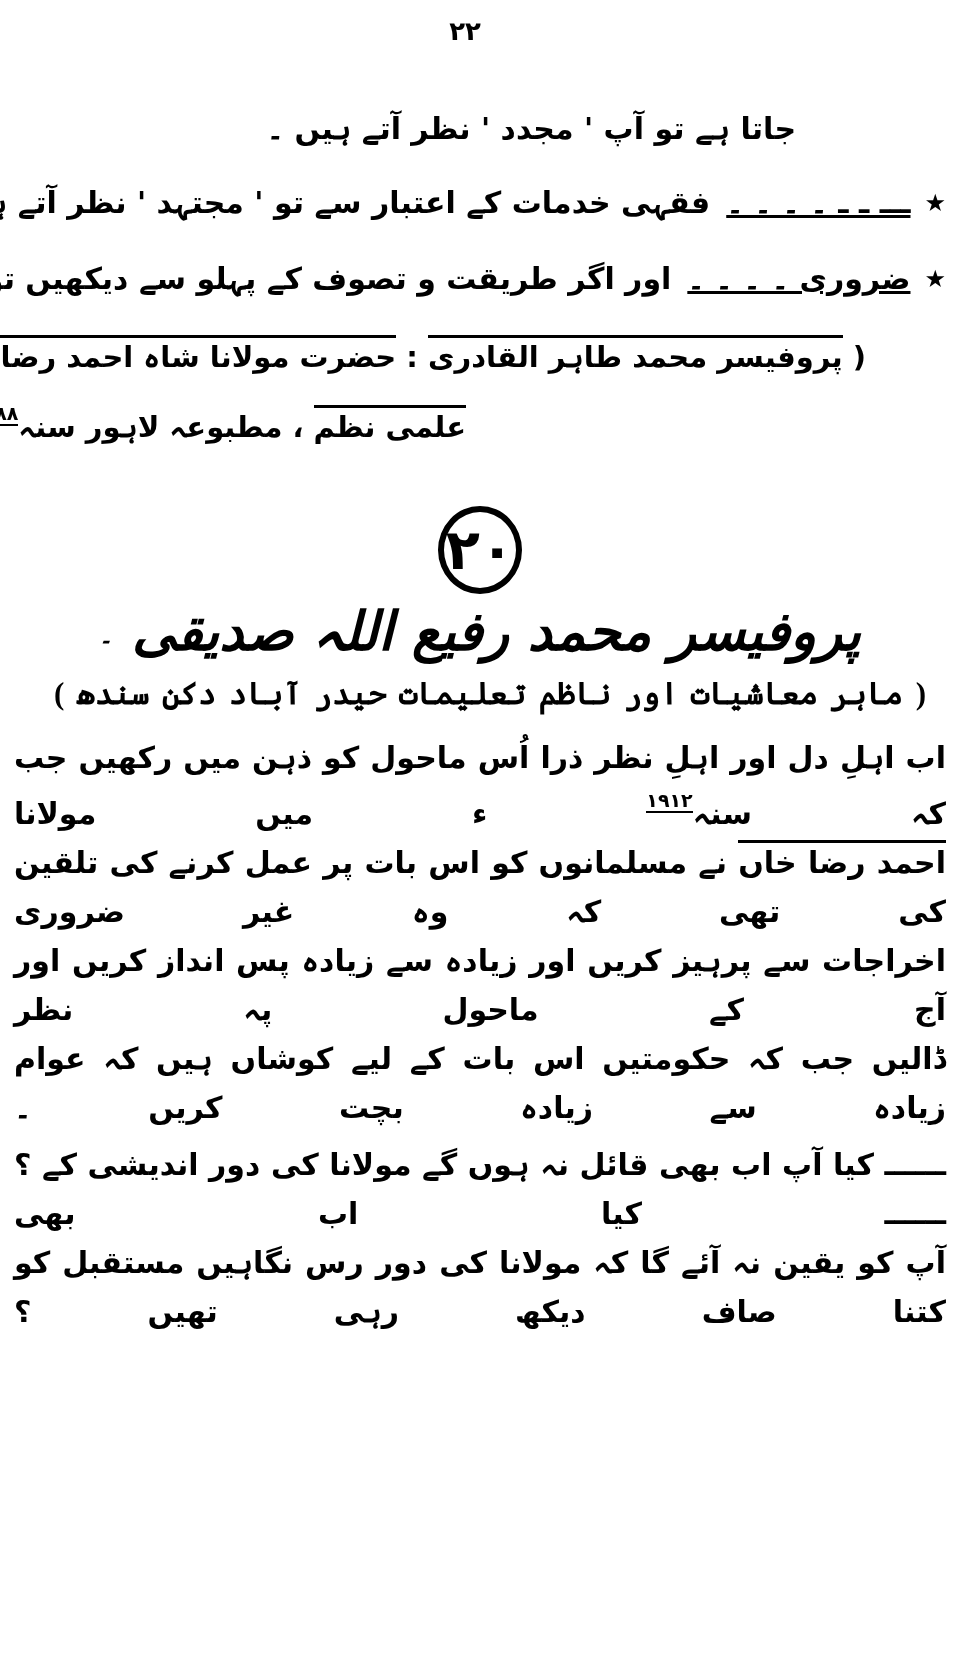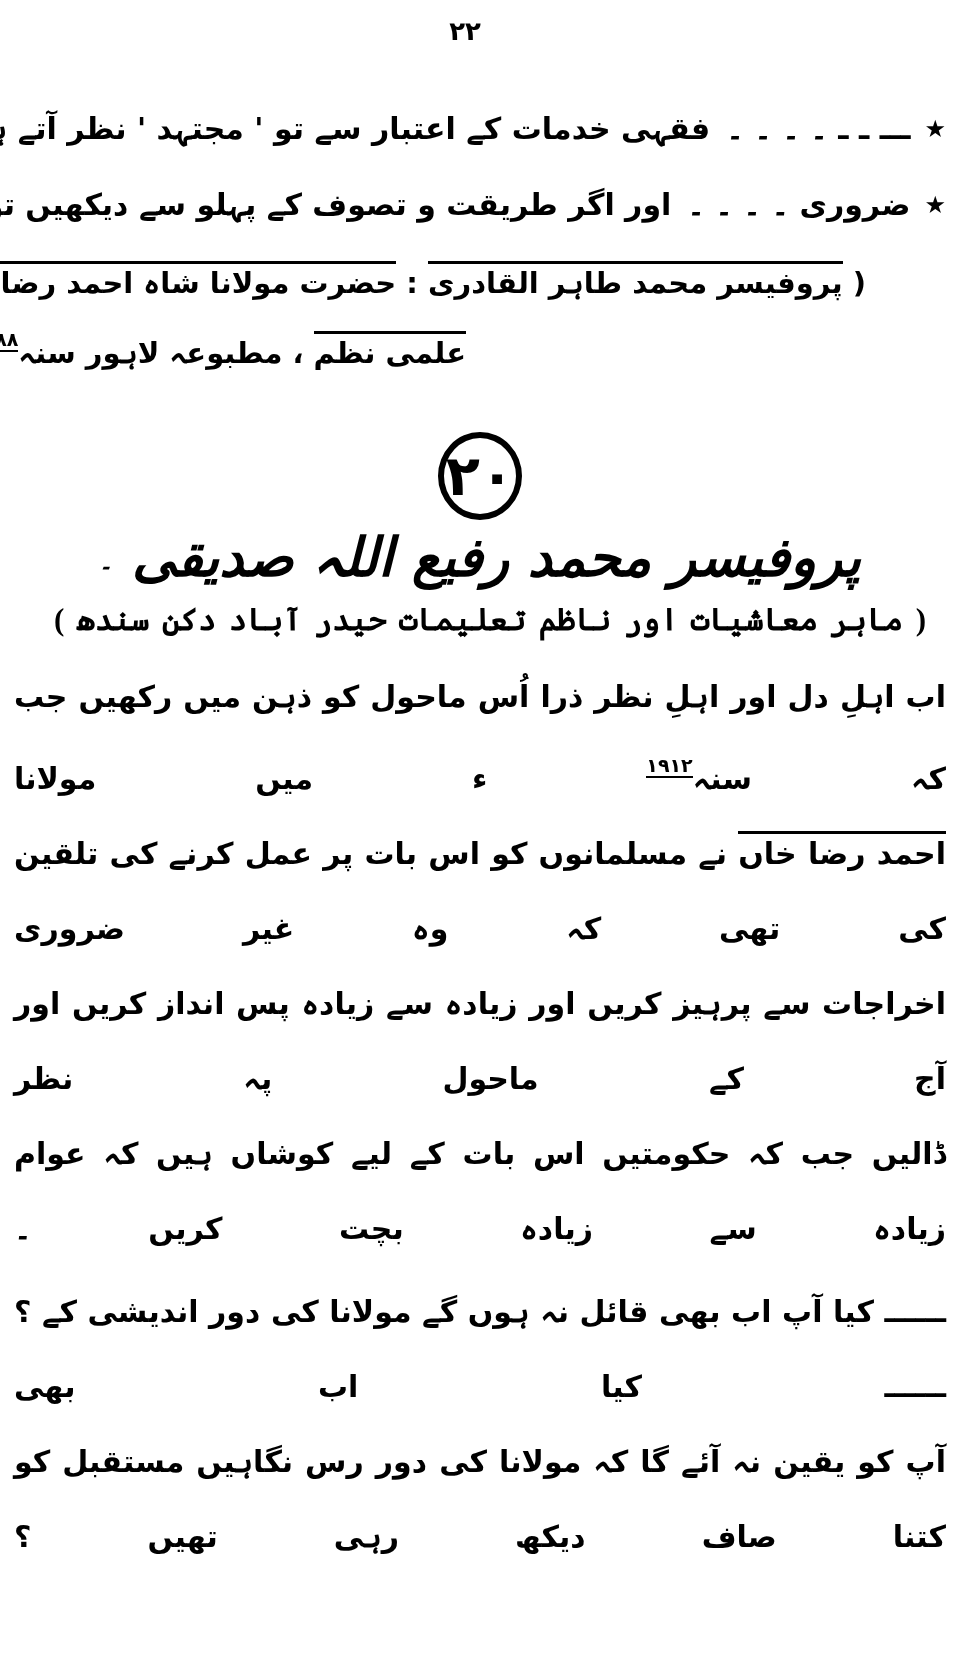--- a/index.html
+++ b/index.html
@@ -44,20 +44,21 @@
   .star {
     font-size: 24px;
     display: inline-block;
     margin-left: 14px;
     transform: translateY(-2px);
   }
   .dashes {
     font-weight: 700;
     letter-spacing: 2px;
     margin-left: 16px;
+    text-decoration: underline;
   }
   
   .citation {
     font-size: 29px;
     font-weight: 700;
     line-height: 62px;
     margin: 8px 0 0 0;
   }
   .citation1 { padding-right: 80px; }
   .cite-l2 { padding-right: 400px; white-space: nowrap; }
@@ -108,34 +109,35 @@
     font-family: Liberation Serif, serif;
   }
   
   .body-text {
     margin-top: 12px;
     font-size: 30px;
     font-weight: 700;
   }
   .bl {
     margin: 0;
-    line-height: 75px;
+    line-height: 49px;
     text-align: justify;
     text-align-last: justify;
   }
   .para-gap { margin-top: 8px; }
 </style>
 </head>
 <body>
 
 <div class="page">
 
   <div class="page-number">۲۲</div>
 
   <section class="quote-block">
+    <p class="q-line q1">جاتا ہے تو آپ ' مجدد ' نظر آتے ہیں ۔</p>
     <p class="q-line q2"><span class="star">★</span><span class="dashes">ـــ ـ ـ ۔ ۔ ۔ ۔</span><span>فقہی خدمات کے اعتبار سے تو ' مجتہد ' نظر آتے ہیں ۔</span></p>
     <p class="q-line q3"><span class="star">★</span><span class="dashes">ضروری ۔ ۔ ۔ ۔</span><span>اور اگر طریقت و تصوف کے پہلو سے دیکھیں تو ' مصلح ' نظر</span></p>
   </section>
 
   <section class="citation citation1">
     <p class="q-line">
       <span>(</span>
       <span class="overlined">پروفیسر محمد طاہر القادری</span>
       <span>:</span>
       <span class="overlined">حضرت مولانا شاہ احمد رضا خاں بریلوی</span>

